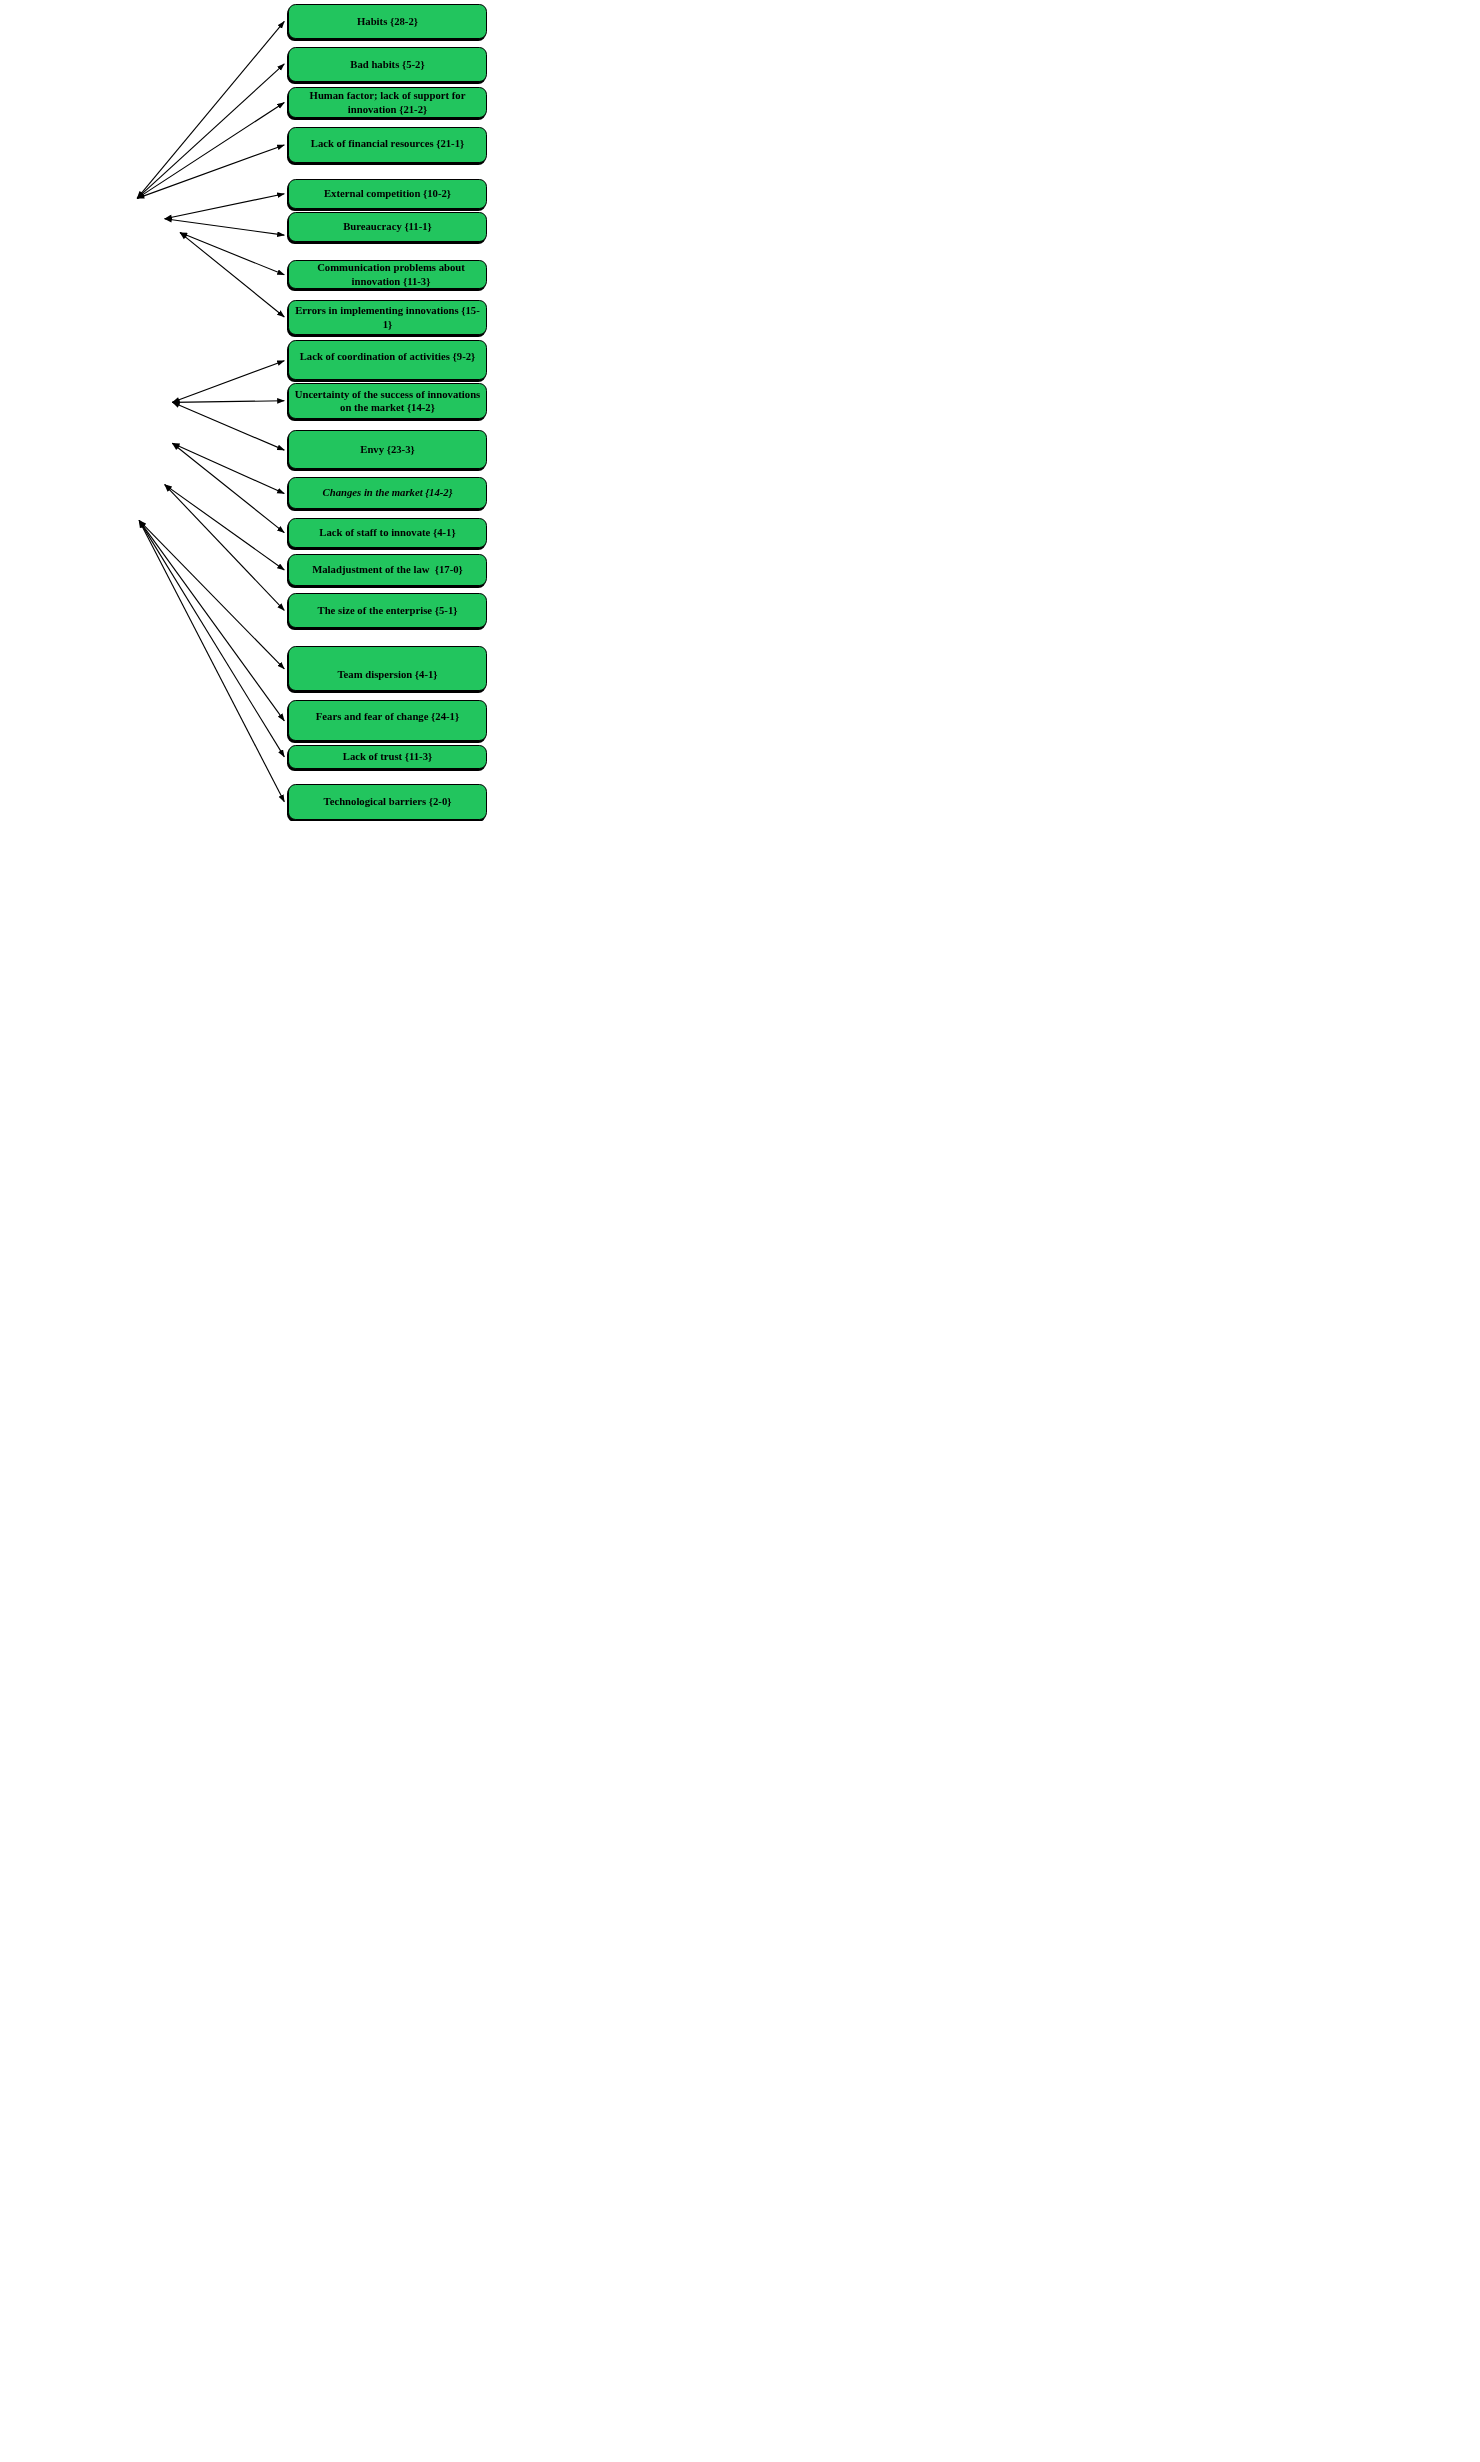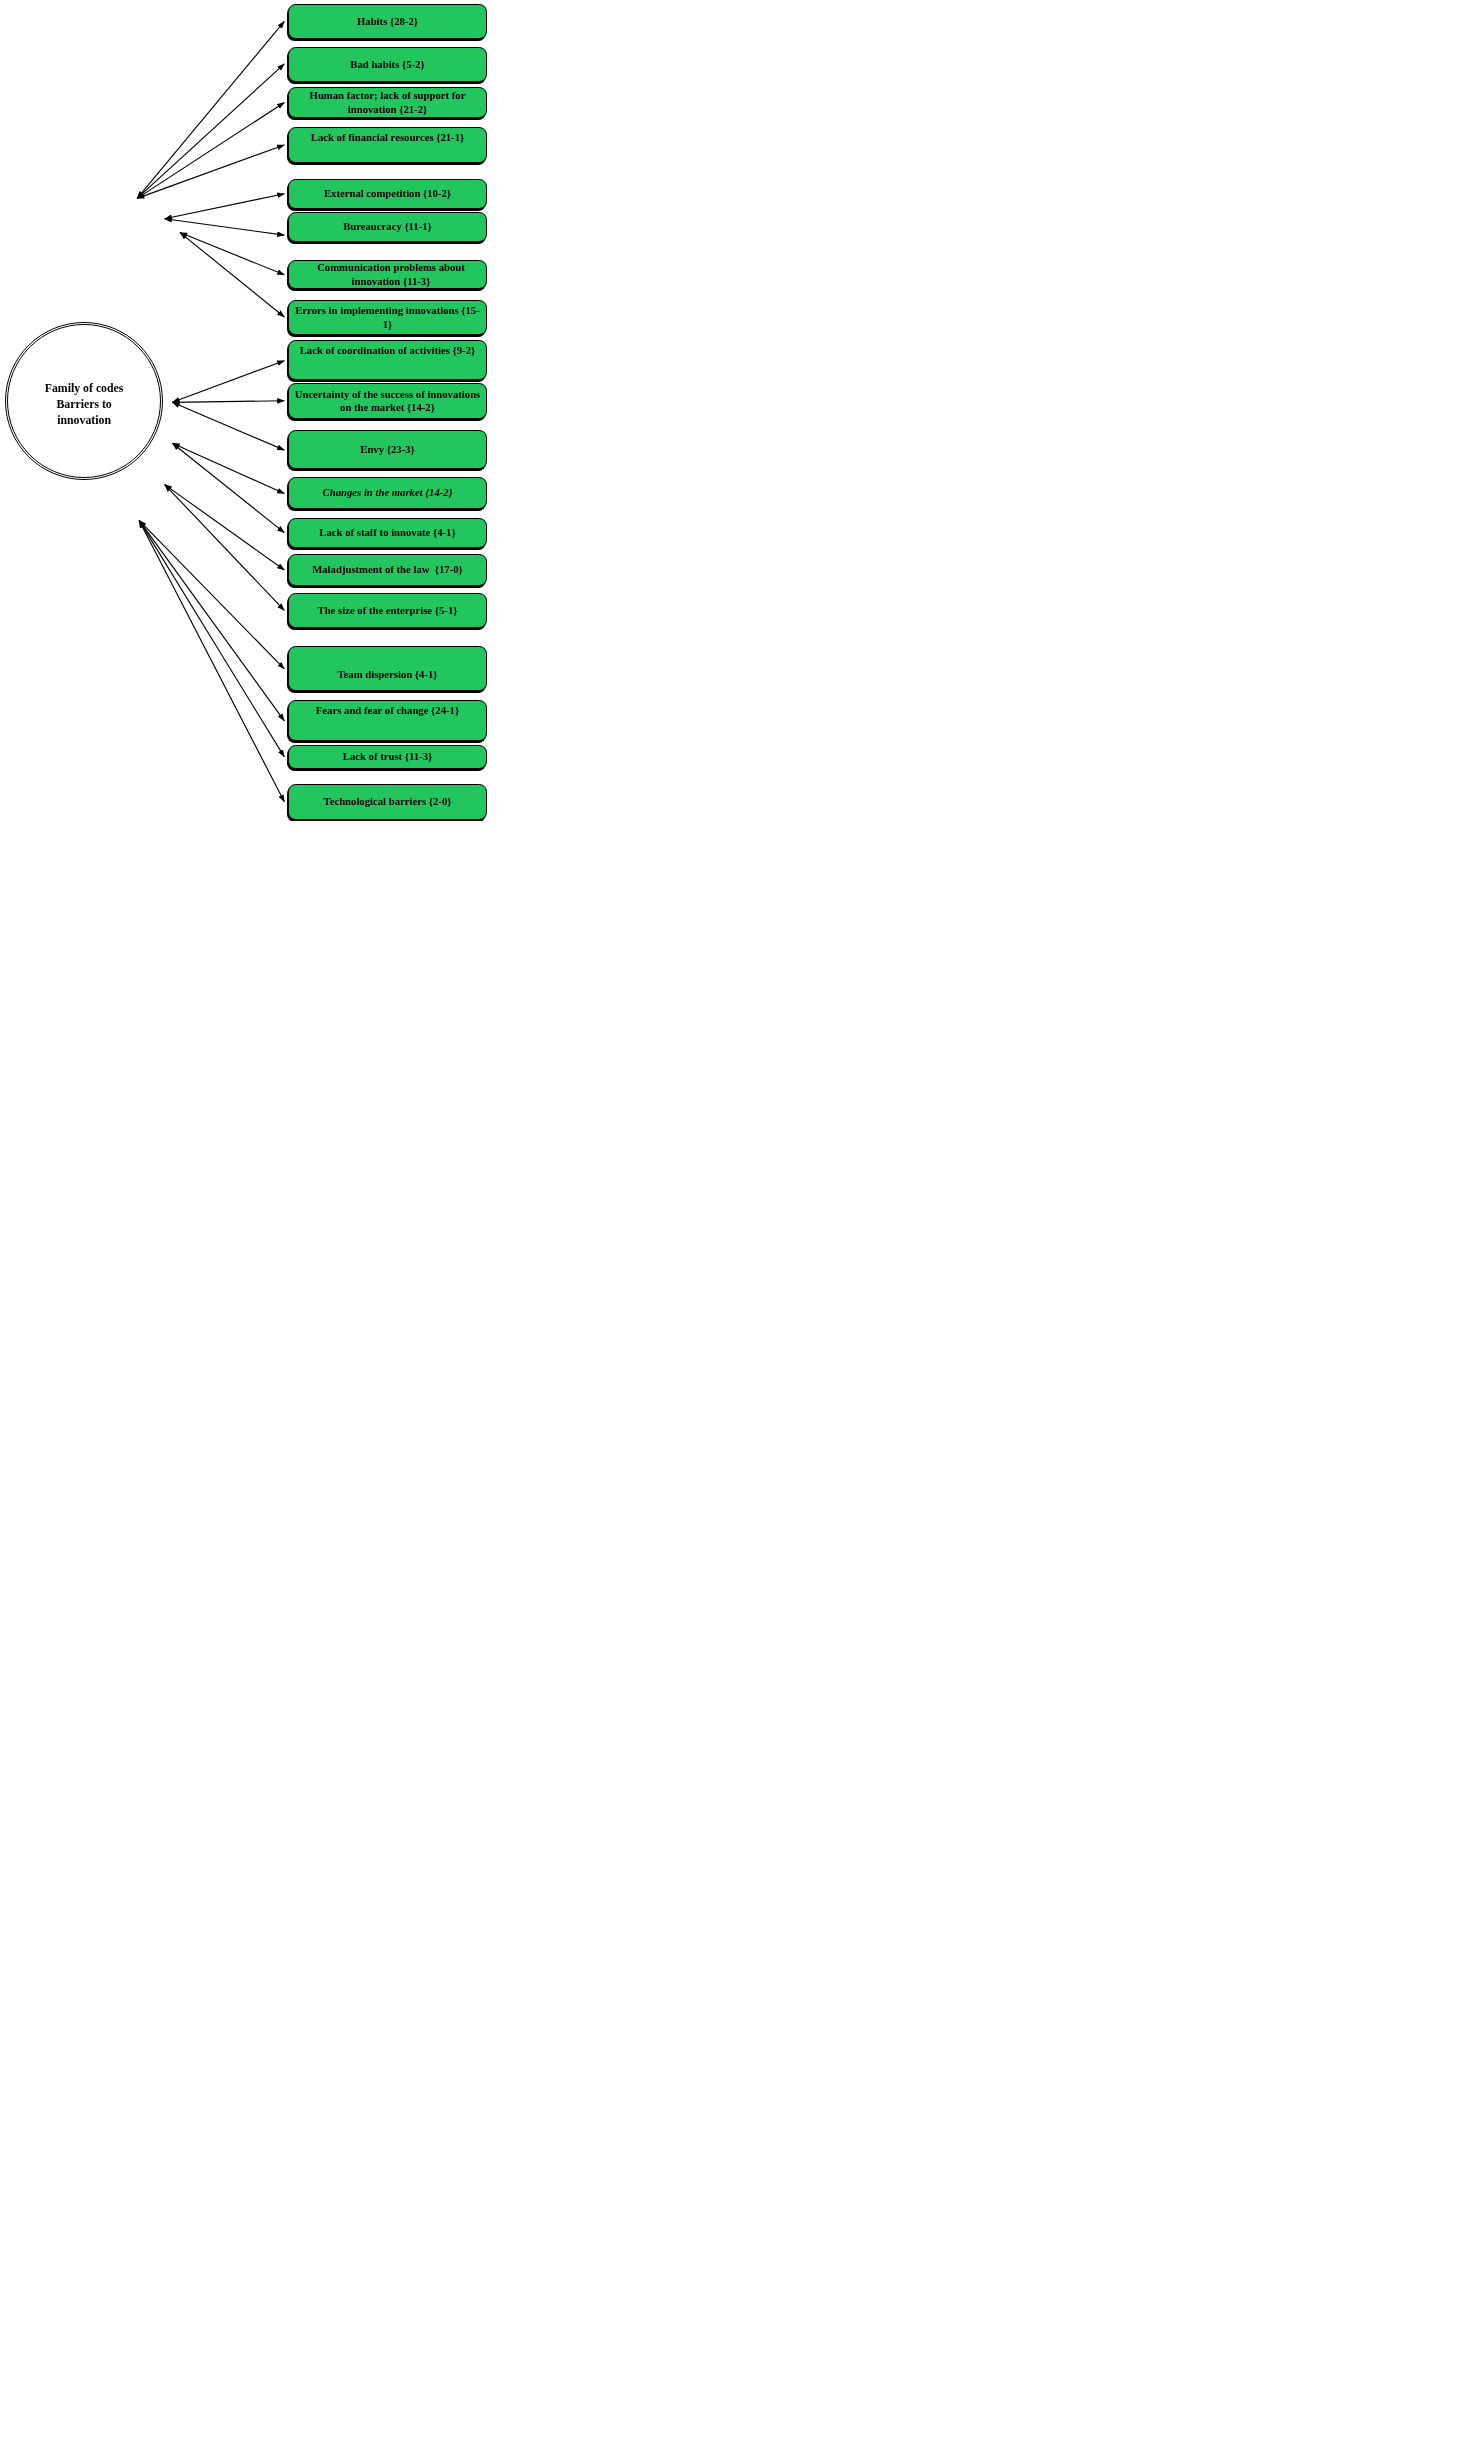--- a/index.html
+++ b/index.html
@@ -29,21 +29,21 @@
     background: #22c55e;
     border: 1.8px solid #000000;
     border-radius: 7.7px;
     box-shadow: -1px 2px 0 #000000;
     box-sizing: border-box;
     display: flex;
     flex-direction: column;
     justify-content: center;
     z-index: 2;
   }
-  .code-box.v-top { justify-content: flex-start; padding-top: 3px; font-family: Liberation Serif, serif; }
+  .code-box.v-top { justify-content: flex-start; padding-top: 9px; font-family: Liberation Serif, serif; }
   .code-box.v-low { justify-content: flex-end; padding-bottom: 9.2px; }
   .code-label {
     display: block;
     padding: 0 4.1px;
     text-align: center;
     font-weight: 700;
     font-size: 10.7px;
     line-height: 1.22;
     color: #000000;
     white-space: pre-wrap;
@@ -111,28 +111,20 @@
         <line x1="337" y1="867" x2="556" y2="1042" marker-start="url(#head-start)" marker-end="url(#head-end)"></line>
         <line x1="322" y1="948" x2="556" y2="1115" marker-start="url(#head-start)" marker-end="url(#head-end)"></line>
         <line x1="322" y1="948" x2="556" y2="1194" marker-start="url(#head-start)" marker-end="url(#head-end)"></line>
         <line x1="272" y1="1018" x2="556" y2="1308.5" marker-start="url(#head-start)" marker-end="url(#head-end)"></line>
         <line x1="272" y1="1018" x2="556" y2="1410" marker-start="url(#head-start)" marker-end="url(#head-end)"></line>
         <line x1="272" y1="1018" x2="556" y2="1480.5" marker-start="url(#head-start)" marker-end="url(#head-end)"></line>
         <line x1="272" y1="1018" x2="556" y2="1568.5" marker-start="url(#head-start)" marker-end="url(#head-end)"></line>
       </g>
   </svg>
 
-  <div id="family-node">
-    <div class="inner-ring"></div>
-    <div class="circle-label">
-      <span>Family of codes</span>
-      <span>Barriers to</span>
-      <span>innovation</span>
-    </div>
-  </div>
 
 <div class="code-box" style="top: 4.1px; height: 35px;">
       <span class="code-label">Habits {28-2}</span>
     </div>
     <div class="code-box" style="top: 47px; height: 35px;">
       <span class="code-label">Bad habits {5-2}</span>
     </div>
     <div class="code-box" style="top: 87px; height: 31px; align-items: center;">
       <span class="code-label">Human factor; lack of support for innovation {21-2}</span>
     </div>

